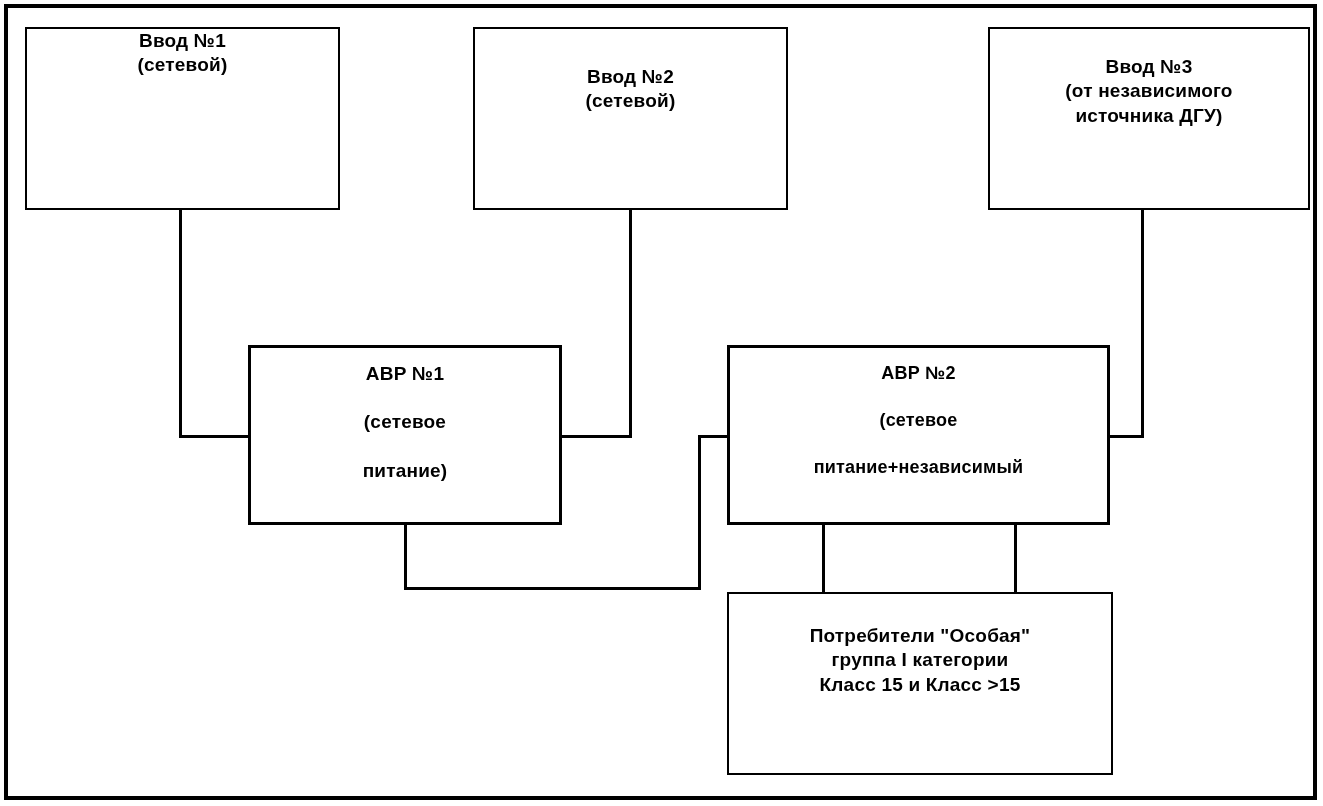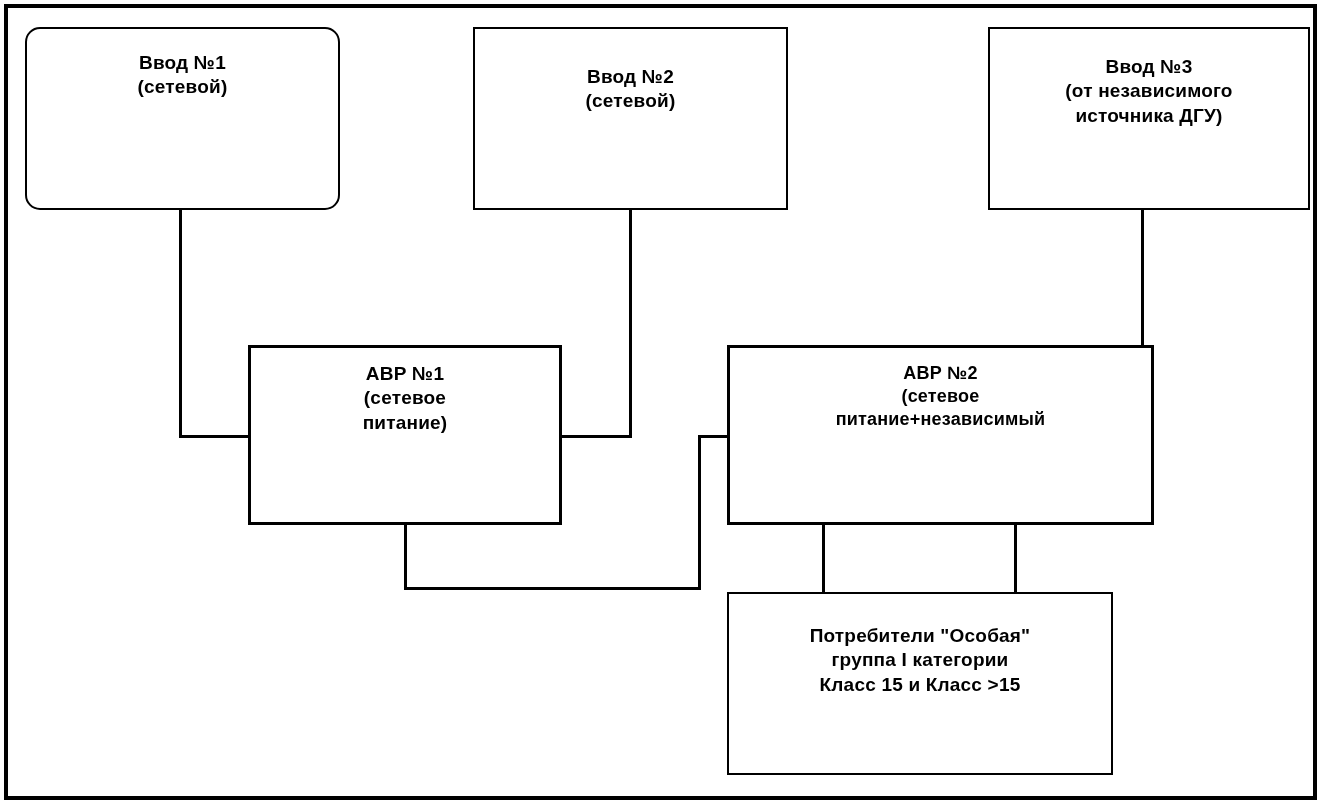--- a/index.html
+++ b/index.html
@@ -38,49 +38,47 @@
     color: #000000;
     font-weight: bold;
     line-height: 1.28;
     letter-spacing: 0.2px;
   }
   .node .node-text {
     width: 100%;
     padding: 0 6px;
     box-sizing: border-box;
   }
-  .node-thick { border-width: 3px; }
+  .node-thick { border-width: 3px; gap: 24px; }
   .node-thin  { border-width: 2px; }
 
   
   #node-input-1 {
     left: 25px; top: 27px; width: 315px; height: 183px;
     font-size: 19px;
-    padding-top: 22px;
-    border-radius: 15px;
   }
   #node-input-2 {
     left: 473px; top: 27px; width: 315px; height: 183px;
     font-size: 19px;
     padding-top: 36px;
   }
   #node-input-3 {
     left: 988px; top: 27px; width: 322px; height: 183px;
     font-size: 19px;
     padding-top: 26px;
     border-width: 2px;
   }
   #node-avr-1 {
     left: 248px; top: 345px; width: 314px; height: 180px;
     font-size: 19px;
     padding-top: 14px;
     border-width: 3px;
   }
   #node-avr-2 {
-    left: 727px; top: 345px; width: 427px; height: 180px;
+    left: 727px; top: 345px; width: 383px; height: 180px;
     font-size: 18px;
     padding-top: 14px;
     border-width: 3px;
   }
   #node-consumers {
     left: 727px; top: 592px; width: 386px; height: 183px;
     font-size: 19px;
     padding-top: 30px;
     border-width: 2px;
   }

